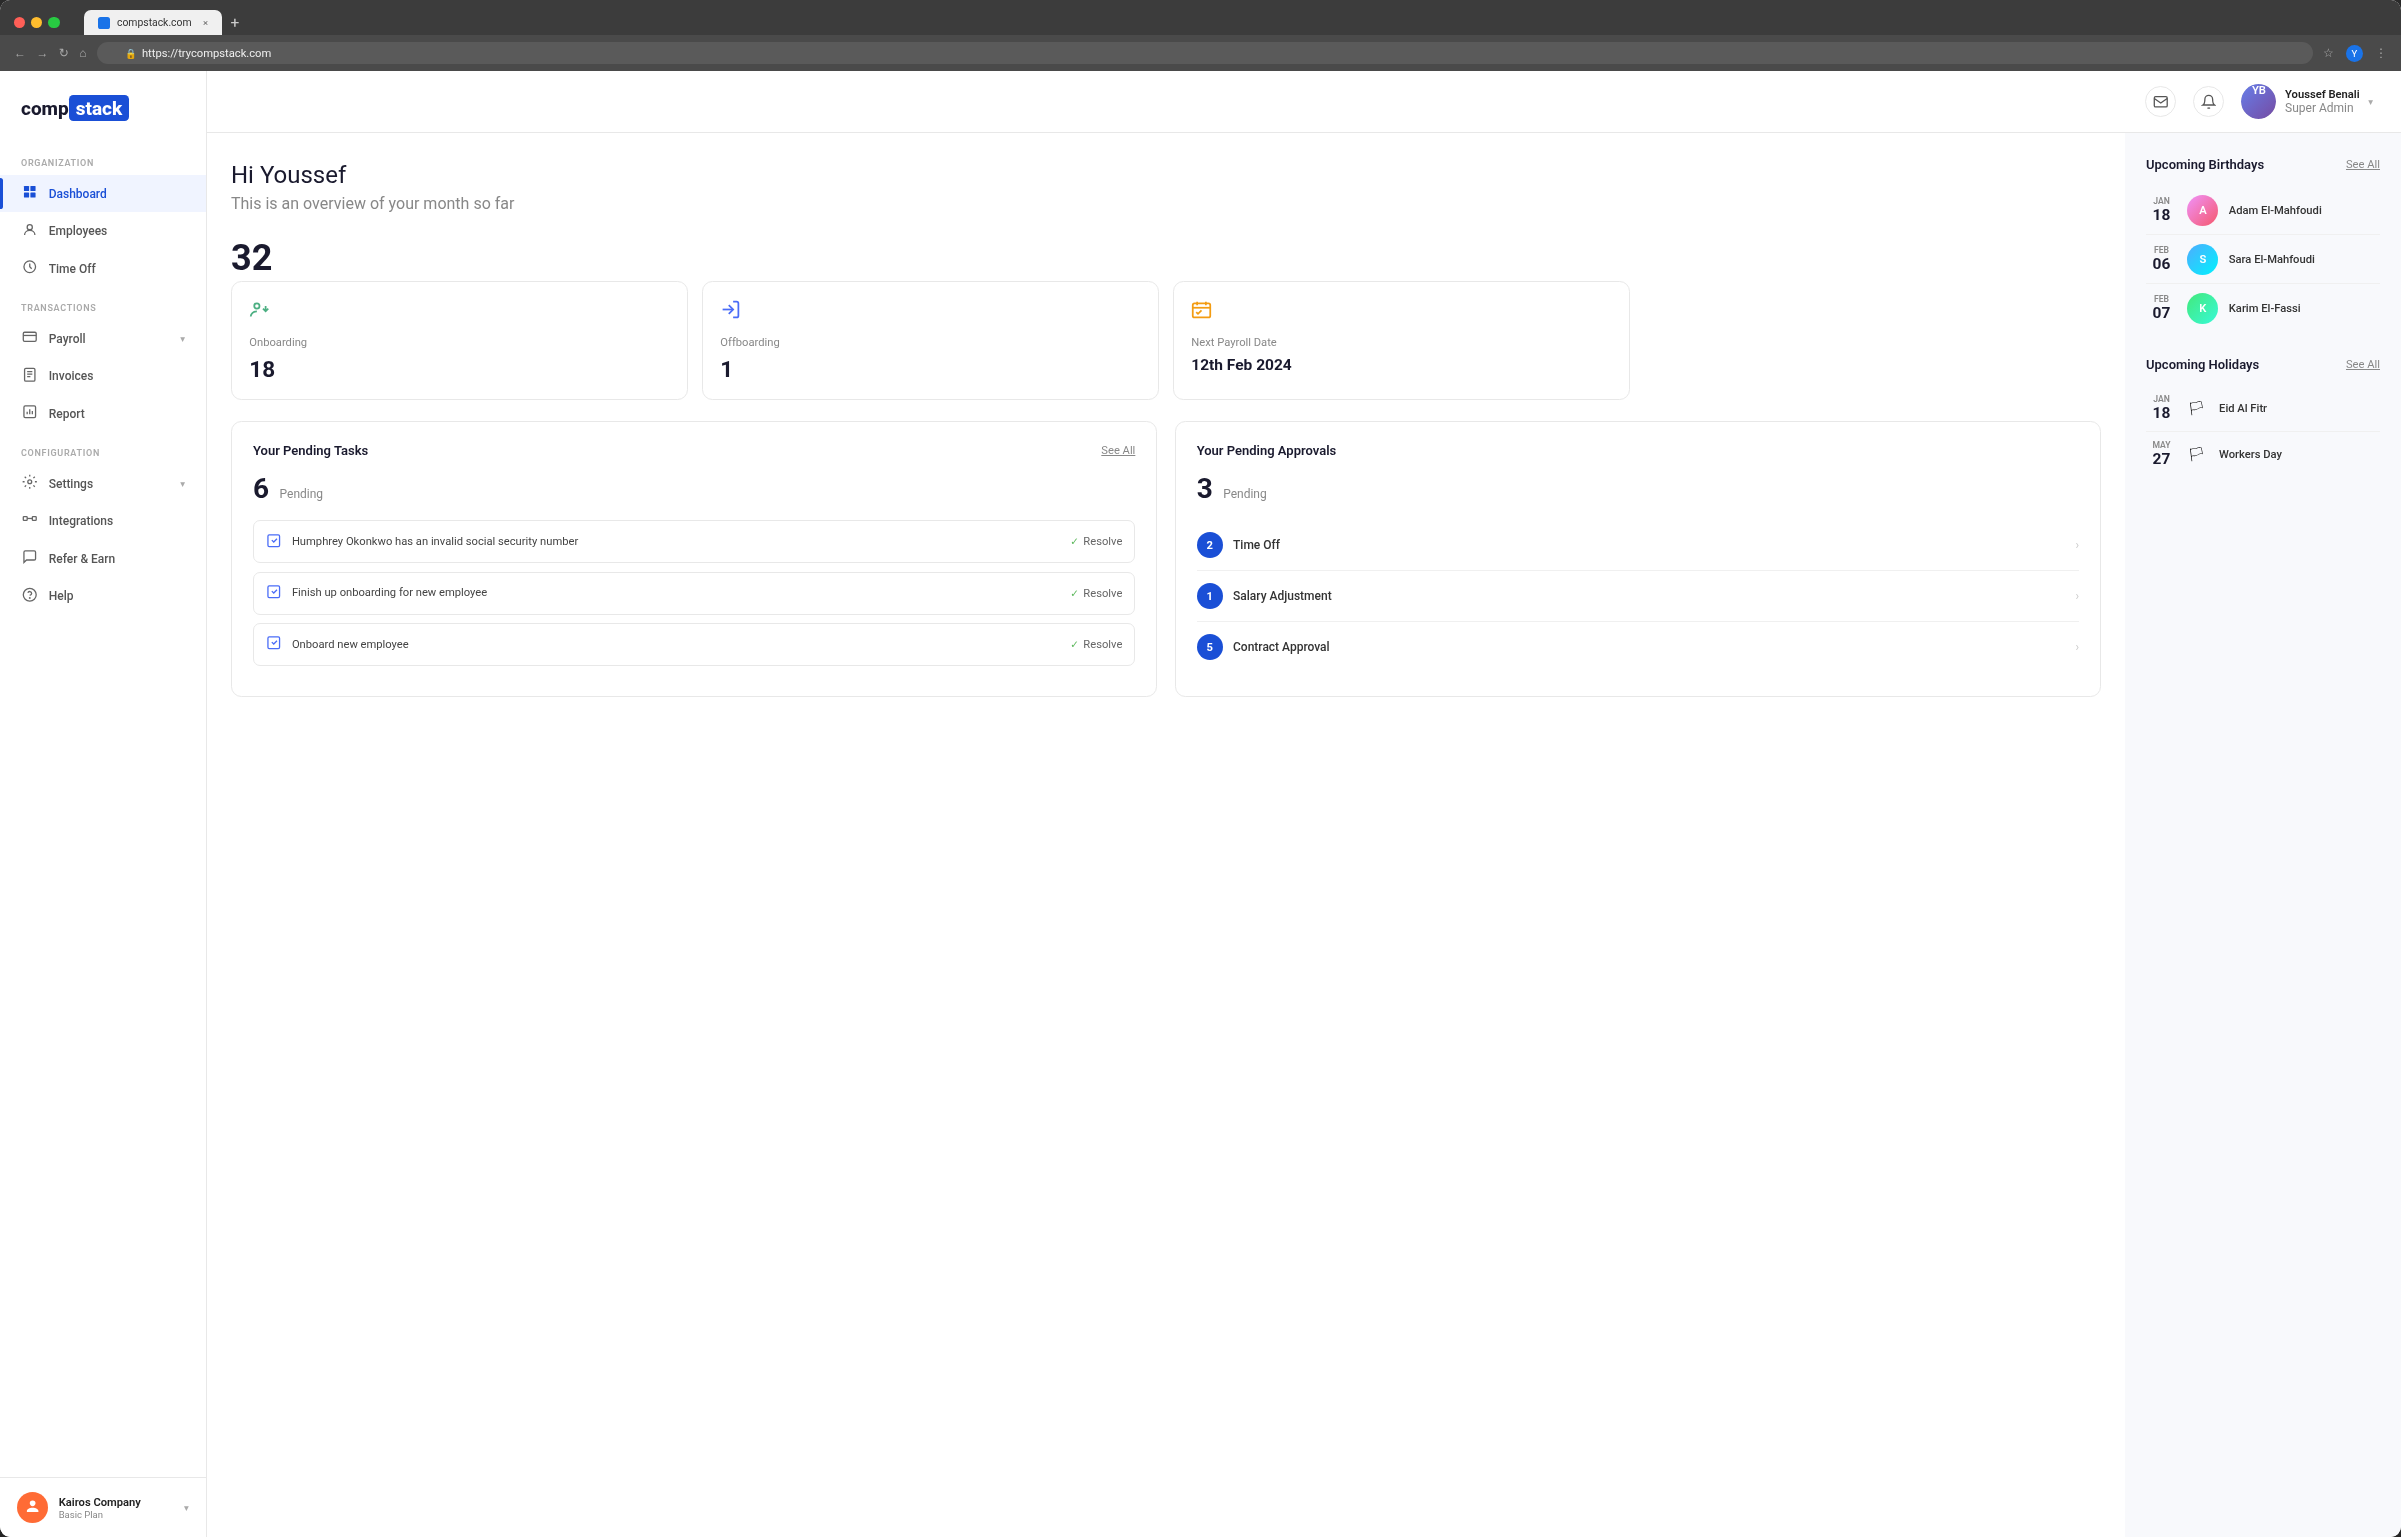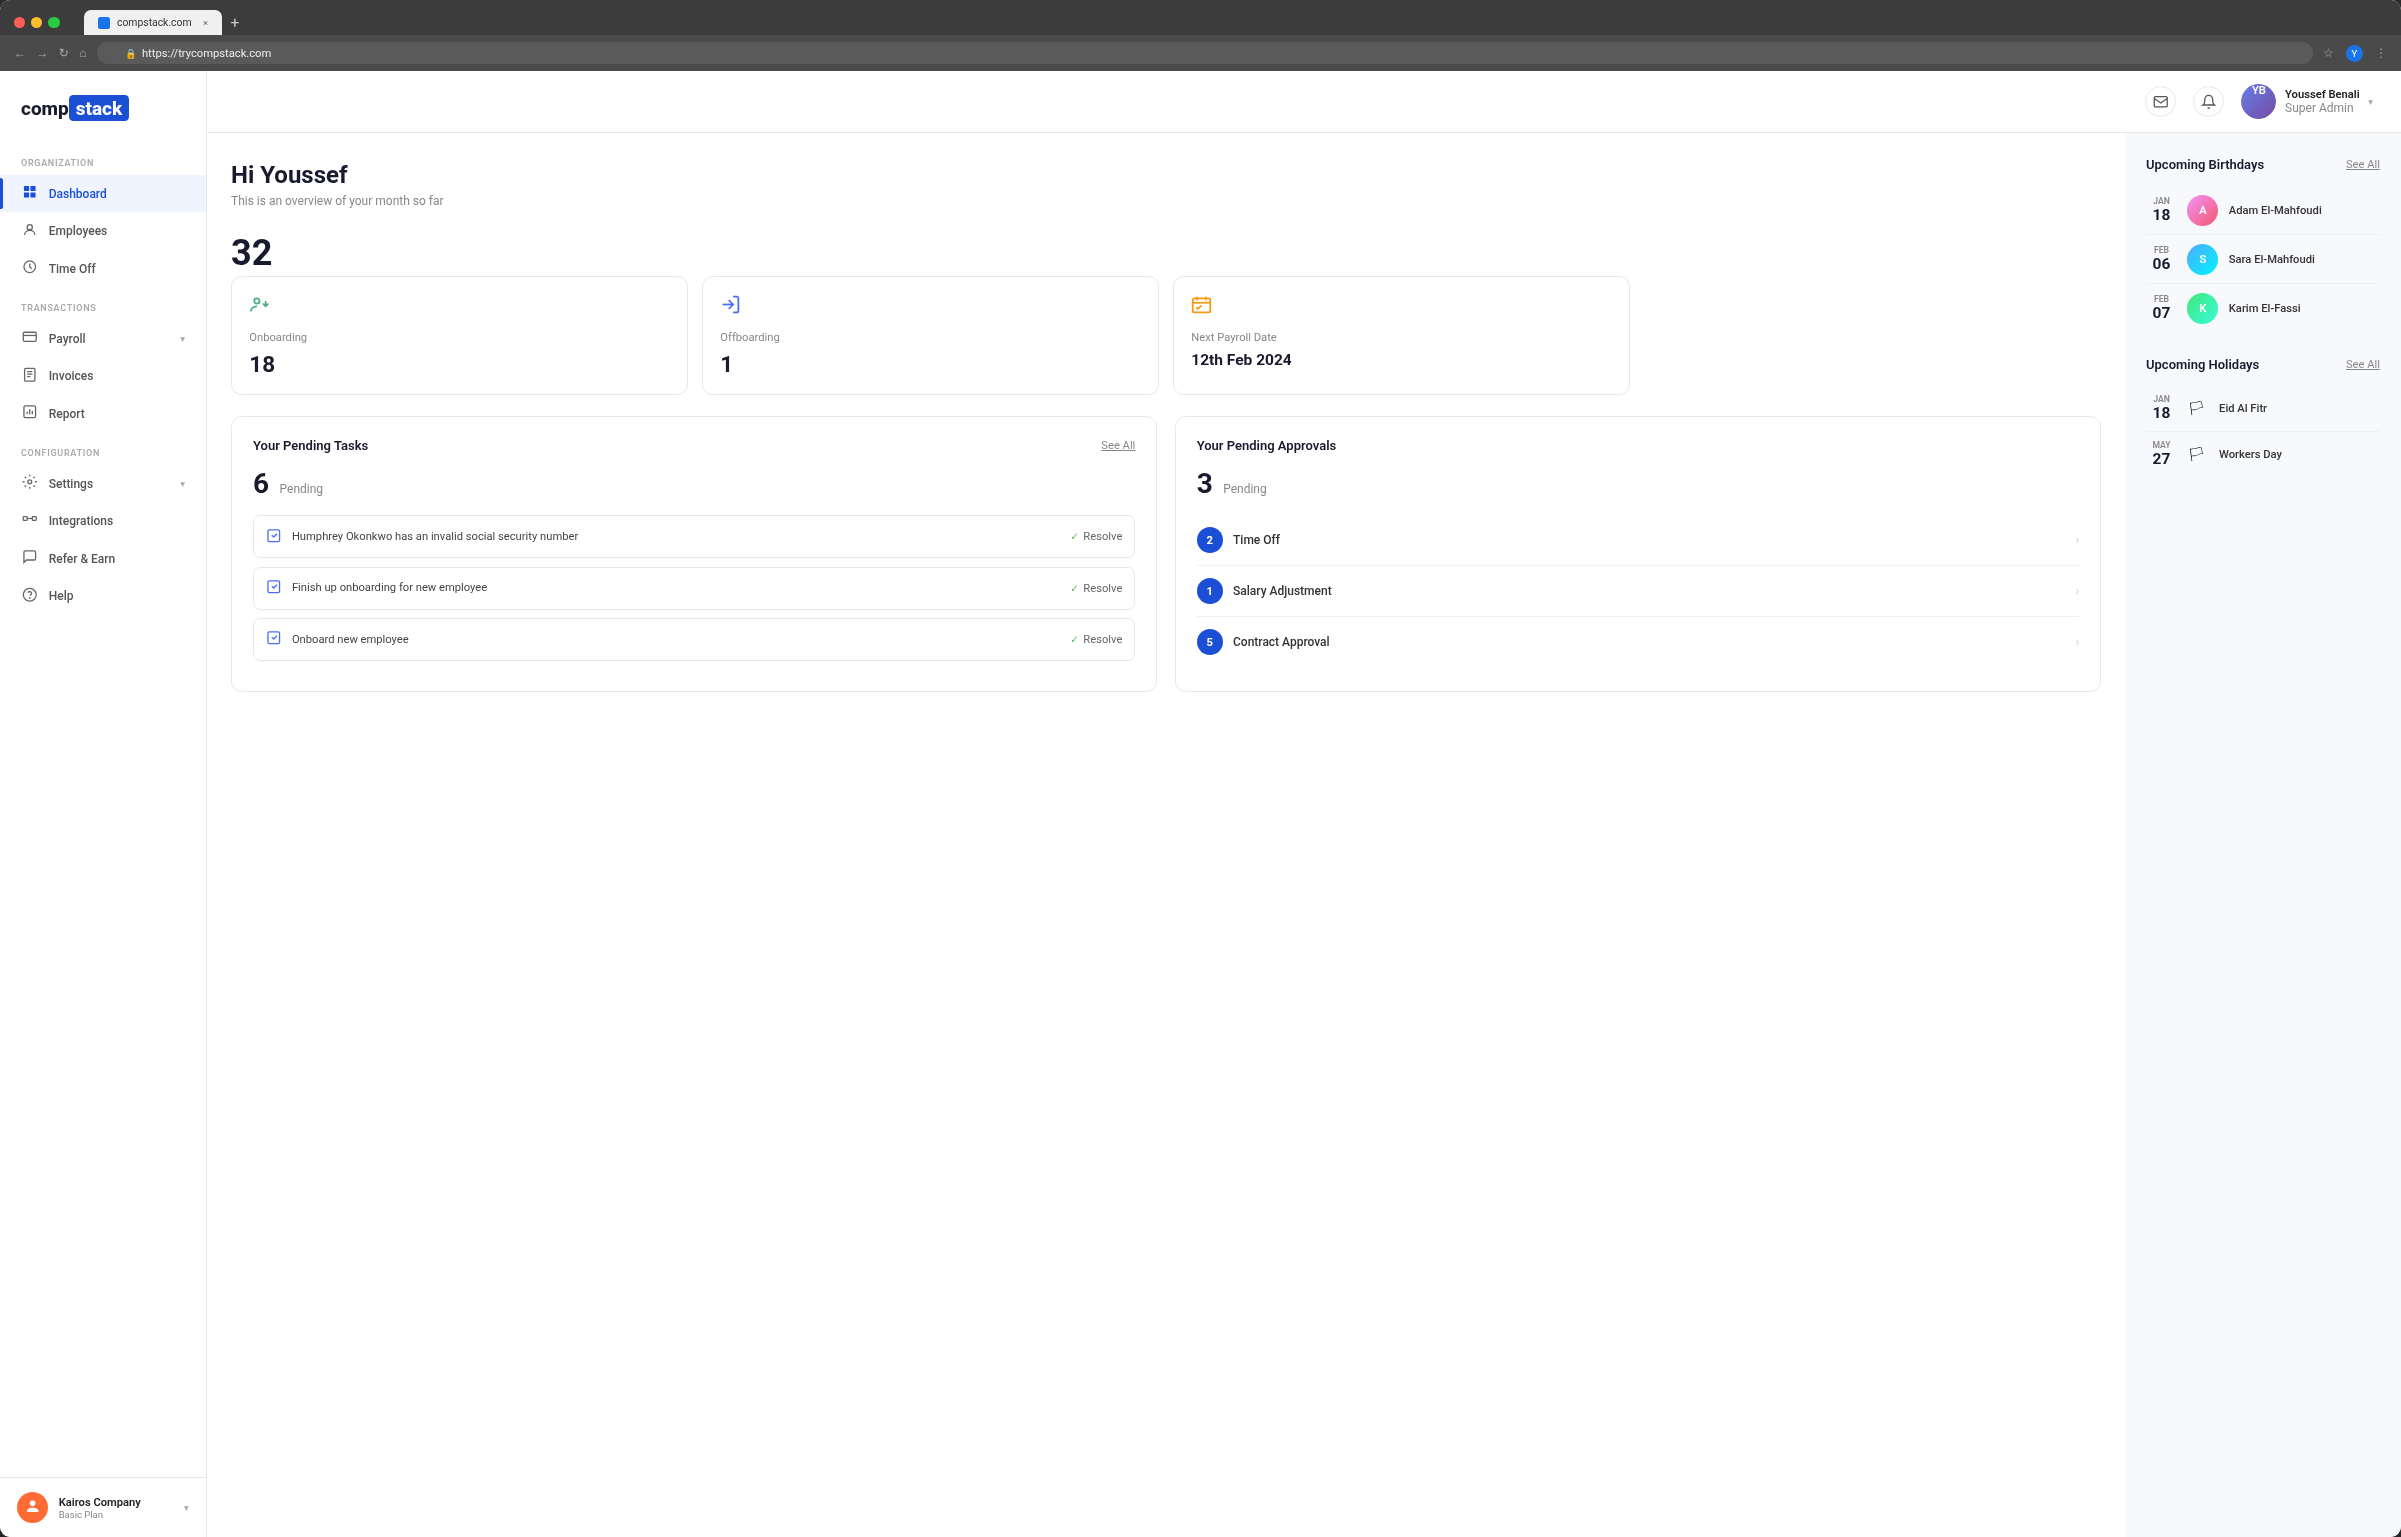--- a/index.html
+++ b/index.html
@@ -204,22 +204,22 @@
       overflow-y: auto;
     }
     .content-right {
       width: 276px;
       padding: 24px 21px;
       background: #f8f9fc;
       flex-shrink: 0;
     }
 
     
-    .greeting { font-size: 24px; font-weight: 700; color: #1a1a2e; margin-bottom: 5.2px; }
-    .greeting-sub { font-size: 12px; color: #888; margin-bottom: 24px; }
+    .greeting { font-size: 24px; font-weight: 400; color: #1a1a2e; margin-bottom: 5.2px; }
+    .greeting-sub { font-size: 16px; color: #888; margin-bottom: 24px; }
     .total-count { font-size: 36px; font-weight: 700; color: #1a1a2e; margin-bottom: 1.7px; }
     .total-label { font-size: 12px; color: #666; margin-bottom: 21px; }
 
     
     .stats-grid {
       display: grid;
       grid-template-columns: repeat(4, 1fr);
       gap: 14px;
       margin-bottom: 21px;
     }

